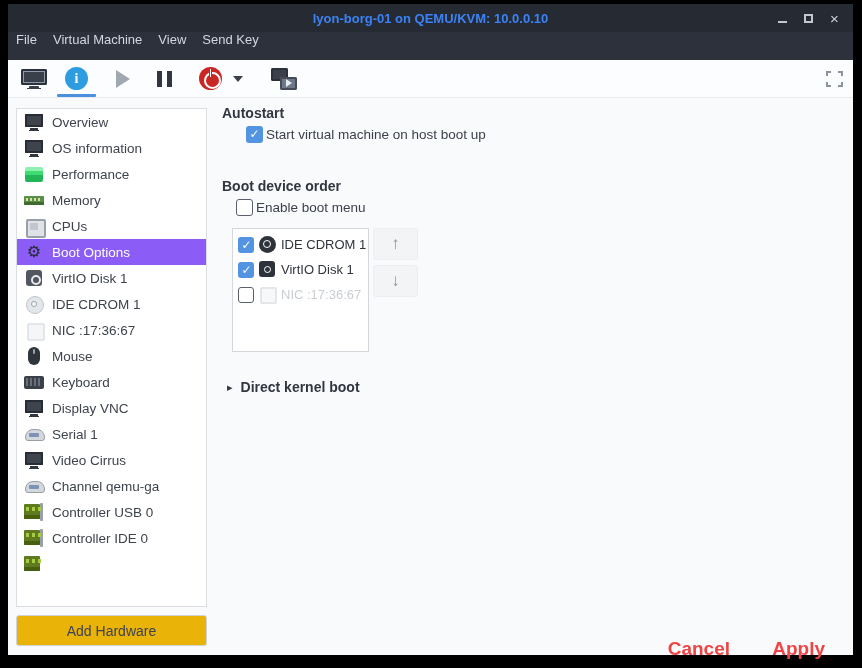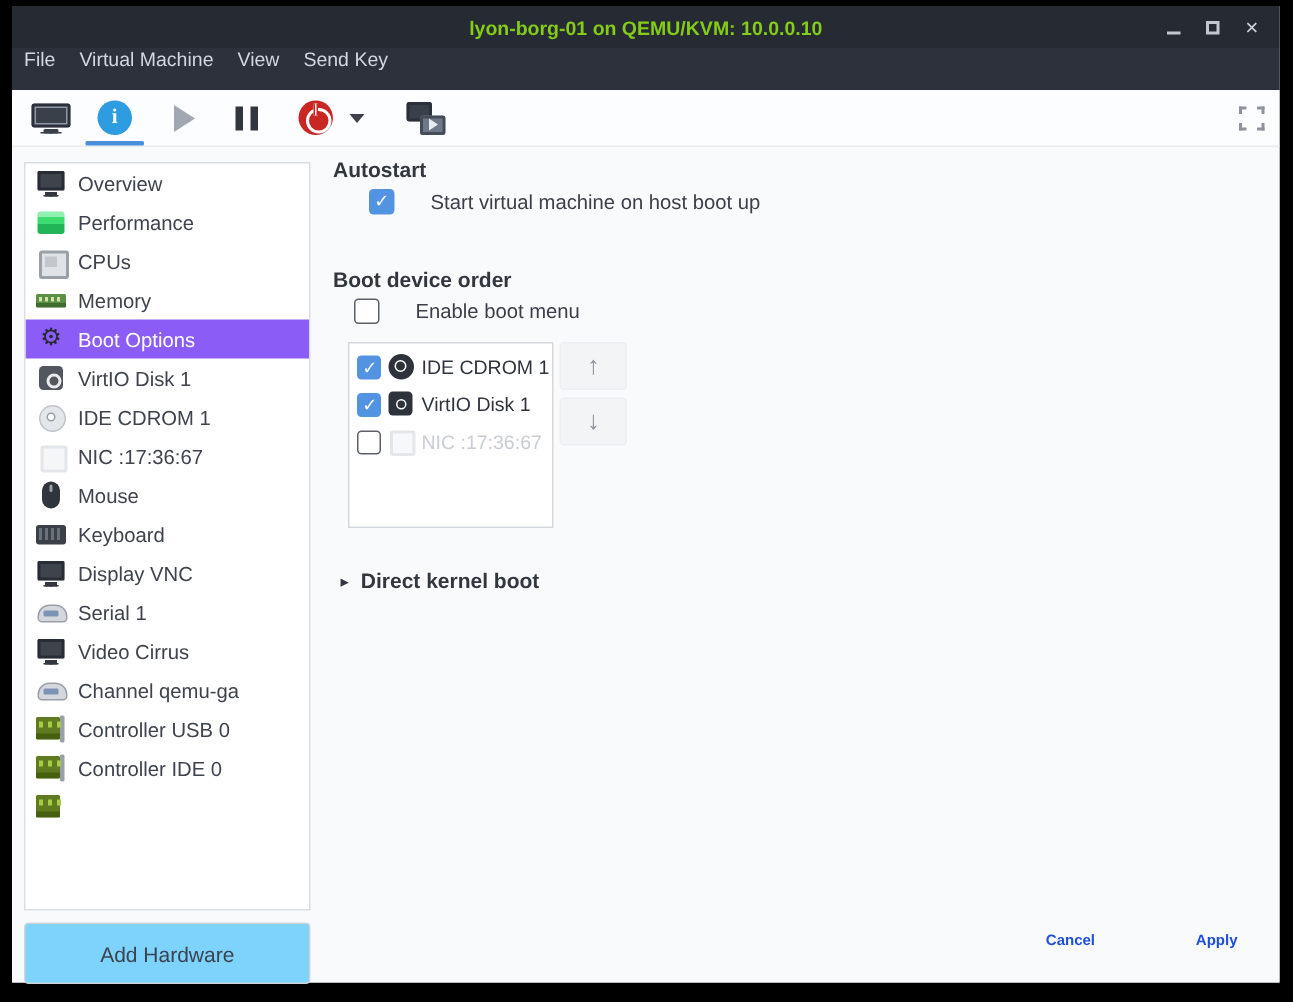--- a/index.html
+++ b/index.html
@@ -5,21 +5,21 @@
   * { margin:0; padding:0; box-sizing:border-box; cursor:default; }
   html,body { width:862px; height:668px; background:#000; overflow:hidden;
               font-family:"Liberation Sans","DejaVu Sans",sans-serif; }
 
   .window { position:absolute; left:8px; top:4px; width:845px; height:651px;
             display:flex; flex-direction:column; background:#f9fafb; }
 
   
   .titlebar { height:28px; background:#262b33; display:flex; align-items:center;
               position:relative; flex:none; }
-  .title { position:absolute; left:0; right:0; text-align:center; color:#84cc16;
+  .title { position:absolute; left:0; right:0; text-align:center; color:#3b82f6;
            font-size:13px; font-weight:bold; }
   .win-controls { position:absolute; right:10px; top:0; height:28px; display:flex;
                   align-items:center; gap:9px; }
   .wc { width:17px; height:17px; display:flex; align-items:center; justify-content:center; }
   .wc-min-bar { width:9px; height:2px; background:#c3c8d0; margin-top:7px; }
   .wc-max-box { width:9px; height:9px; border:2px solid #c3c8d0; }
   .wc-close-x { color:#cdd2da; font-size:15px; line-height:15px; }
 
   
   .menubar { height:28px; background:#2c313b; display:flex; align-items:center;
@@ -84,22 +84,22 @@
   
   .content { flex:1; position:relative; background:#f9fafb; }
 
   .sidebar-list { position:absolute; left:8px; top:10px; width:191px; height:499px;
      background:#fff; border:1px solid #dadde2; overflow:hidden; }
   .srow { height:26px; display:flex; align-items:center; padding-left:6px; }
   .srow.selected { background:#8b5cf6; }
   .srow.selected .slabel { color:#fff; }
   .slabel { margin-left:7px; font-size:13.5px; color:#3e434d; white-space:nowrap; }
 
-  .add-hw-btn { position:absolute; left:8px; top:517px; width:191px; height:41px;
-     background:#7dd3fc; border:1px solid #cfd4db; border-radius:3px; font-size:14px;
+  .add-hw-btn { position:absolute; left:8px; top:517px; width:191px; height:31px;
+     background:#eab308; border:1px solid #cfd4db; border-radius:3px; font-size:14px;
      color:#3c4250; display:flex; align-items:center; justify-content:center; }
 
   
   .ic { width:22px; height:22px; position:relative; flex:none; display:inline-block; }
 
   .ic.monitor::before { content:""; position:absolute; left:2px; top:3px; width:18px;
      height:13px; background:#3e434c; border-radius:1px;
      box-shadow:inset 0 0 0 2px #282d35; }
   .ic.monitor::after { content:""; position:absolute; left:7px; bottom:2px; width:8px;
      height:3px; background:#32373f; box-shadow:-2px 1px 0 -1px #32373f,2px 1px 0 -1px #32373f; }
@@ -178,21 +178,21 @@
      height:16px; background:#2e333b; border-radius:3px; }
   .ic.disk-dark::after { content:""; position:absolute; left:4.5px; top:4.5px; width:5px;
      height:5px; border:1.8px solid #fff; border-radius:50%; }
 
   .ic.nic-dim { width:17px; height:17px; }
   .ic.nic-dim::before { content:""; position:absolute; left:1px; top:1px; width:13px;
      height:13px; background:#f7f8fa; border:2px solid #e4e7ea; border-radius:2px; }
 
   
   .heading { position:absolute; font-size:14px; font-weight:bold; color:#32363f; }
-  .chk-row { position:absolute; display:flex; align-items:center; gap:24px; }
+  .chk-row { position:absolute; display:flex; align-items:center; gap:3px; }
   .chk { width:17px; height:17px; border-radius:3px; flex:none; position:relative; }
   .chk.checked { background:#5294e2; }
   .chk.checked::after { content:"✓"; position:absolute; left:0; top:0; width:17px;
      height:17px; color:#fff; font-size:12px; font-weight:bold; line-height:17px;
      text-align:center; }
   .chk.unchecked { background:#fff; border:1.5px solid #5a606b; }
   .chk-label { font-size:13.5px; color:#3a3f49; }
 
   .boot-list { position:absolute; left:224px; top:130px; width:137px; height:124px;
      background:#fff; border:1px solid #d4d8dd; padding-top:3px; }
@@ -205,22 +205,22 @@
      background:#f3f4f6; border:1px solid #eceef1; border-radius:3px;
      display:flex; align-items:center; justify-content:center;
      color:#8d939c; font-size:17px; }
   .arrow-up { top:130px; } .arrow-down { top:167px; }
 
   .expander { position:absolute; left:219px; top:281px; display:flex;
      align-items:center; gap:8px; }
   .exp-tri { color:#32363f; font-size:11px; }
   .exp-label { font-size:14px; font-weight:bold; color:#32363f; }
 
-  .footer-btn { position:absolute; top:524px; font-size:10px; font-weight:bold;
-     color:#1d4ed8; }
+  .footer-btn { position:absolute; top:540px; font-size:19px; font-weight:bold;
+     color:#ef4444; }
   .cancel-btn { right:123px; } .apply-btn { right:28px; }
 </style>
 </head>
 <body>
 
 <div class="window">
 
   <div class="titlebar">
     <div class="title">lyon-borg-01 on QEMU/KVM: 10.0.0.10</div>
     <div class="win-controls">
@@ -294,34 +294,38 @@
 
   <div class="content">
 
     <div class="sidebar-list">
 
         <div class="srow">
           <span class="ic monitor"><i></i></span>
           <span class="slabel">Overview</span>
         </div>
 
+        <div class="srow">
+          <span class="ic monitor"><i></i></span>
+          <span class="slabel">OS information</span>
+        </div>
 
         <div class="srow">
           <span class="ic chart"><i></i></span>
           <span class="slabel">Performance</span>
         </div>
 
         <div class="srow">
+          <span class="ic ram"><i></i></span>
+          <span class="slabel">Memory</span>
+        </div>
+
+        <div class="srow">
           <span class="ic chip"><i></i></span>
           <span class="slabel">CPUs</span>
-        </div>
-
-        <div class="srow">
-          <span class="ic ram"><i></i></span>
-          <span class="slabel">Memory</span>
         </div>
 
         <div class="srow selected">
           <span class="ic gear"><i></i></span>
           <span class="slabel">Boot Options</span>
         </div>
 
         <div class="srow">
           <span class="ic disk"><i></i></span>
           <span class="slabel">VirtIO Disk 1</span>

